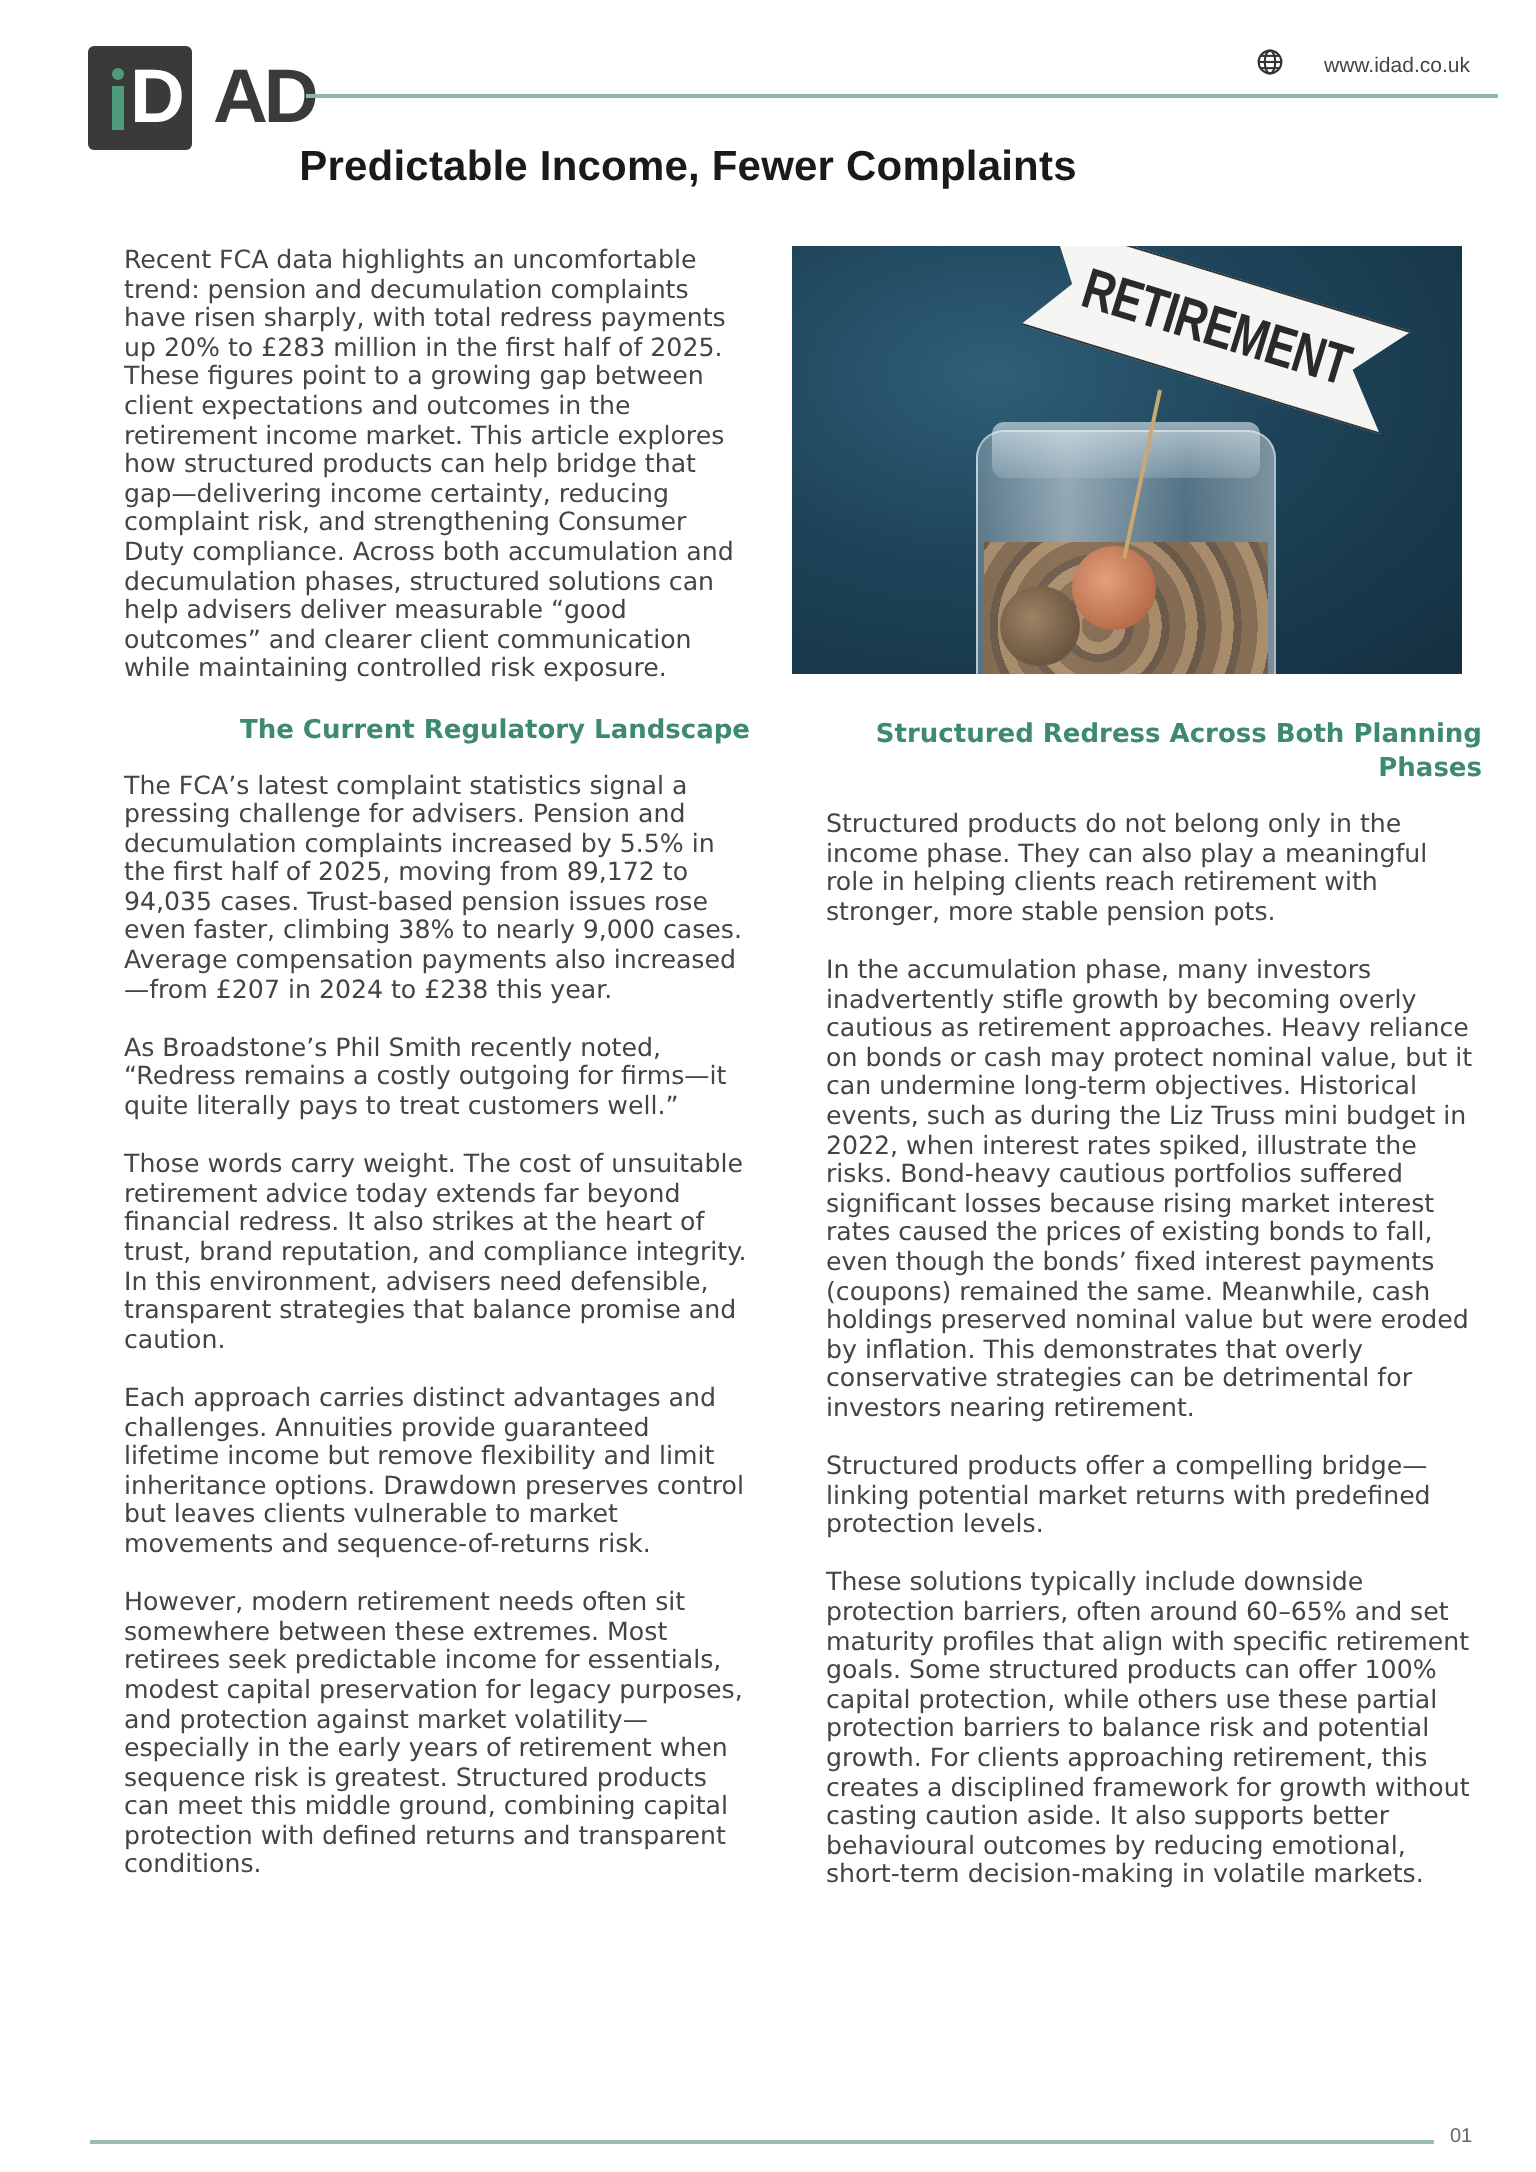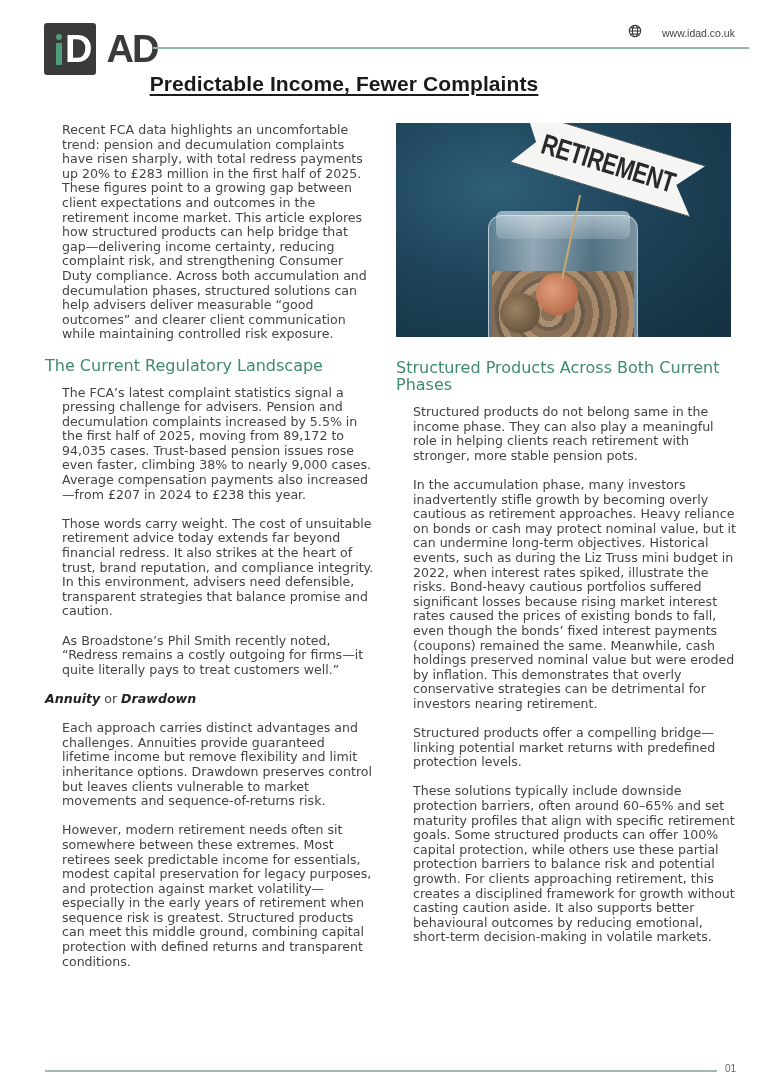--- a/index.html
+++ b/index.html
@@ -23,31 +23,31 @@
     .logo-rest { color: #3a3a3a; padding-left: 16px; }
 
     .header-rule { position: absolute; left: 153px; top: 47px; width: 596px; height: 2px; background: #8fb7a8; }
     .site { position: absolute; left: 628px; top: 23px; display: flex; align-items: center; gap: 20px; }
     .site svg { width: 14px; height: 14px; }
     .site-url { font-family: "Liberation Sans", sans-serif; font-size: 10.5px; color: #444; }
 
     .title {
       position: absolute; left: 0; width: 688px; top: 72px; text-align: center;
       font-family: "Liberation Sans", sans-serif; font-weight: bold; font-size: 21px;
-      color: #1a1a1a; text-decoration: underline; text-underline-offset: 3px; text-decoration-thickness: 2px;
+      color: #1a1a1a; text-underline-offset: 3px; text-decoration-thickness: 2px;
       letter-spacing: 0.1px;
     }
 
     .col { position: absolute; font-size: 12.6px; line-height: 14.6px; color: #444; }
     .col-left { left: 45px; top: 123px; width: 330px; }
     .col-right { left: 396px; top: 123px; width: 345px; }
 
     p.body { margin-bottom: 14.6px; white-space: normal; margin-left: 17px; }
     h2.heading {
-      font-size: 16px; font-weight: normal; color: #3e8a6c; line-height: 17px; margin-bottom: 12px;
+      font-size: 13px; font-weight: bold; color: #3e8a6c; line-height: 17px; margin-bottom: 12px; text-align: right;
     }
     .binary { font-weight: normal; margin-bottom: 14.6px; }
     .binary b { font-style: italic; font-weight: bold; color: #222; }
 
     .photo {
       width: 335px; height: 214px; margin-bottom: 22px; position: relative; overflow: hidden;
       background: radial-gradient(ellipse at 30% 30%, #2f5f78 0%, #1e4358 45%, #143040 100%);
     }
     .photo .jar {
       position: absolute; left: 92px; top: 92px; width: 150px; height: 130px;
@@ -100,44 +100,41 @@
   <span class="site-url">www.idad.co.uk</span>
 </div>
 
 <h1 class="title">Predictable Income, Fewer Complaints</h1>
 
 <div class="col col-left">
   <p class="body">Recent FCA data highlights an uncomfortable trend: pension and decumulation complaints have risen sharply, with total redress payments up 20% to £283 million in the first half of 2025. These figures point to a growing gap between client expectations and outcomes in the retirement income market. This article explores how structured products can help bridge that gap—delivering income certainty, reducing complaint risk, and strengthening Consumer Duty compliance. Across both accumulation and decumulation phases, structured solutions can help advisers deliver measurable “good outcomes” and clearer client communication while maintaining controlled risk exposure.</p>
 
   <h2 class="heading">The Current Regulatory Landscape</h2>
   <p class="body">The FCA’s latest complaint statistics signal a pressing challenge for advisers. Pension and decumulation complaints increased by 5.5% in the first half of 2025, moving from 89,172 to 94,035 cases. Trust-based pension issues rose even faster, climbing 38% to nearly 9,000 cases. Average compensation payments also increased —from £207 in 2024 to £238 this year.</p>
+  <p class="body">As Broadstone’s Phil Smith recently noted, “Redress remains a costly outgoing for firms—it quite literally pays to treat customers well.”</p>
   <p class="body">Those words carry weight. The cost of unsuitable retirement advice today extends far beyond financial redress. It also strikes at the heart of trust, brand reputation, and compliance integrity. In this environment, advisers need defensible, transparent strategies that balance promise and caution.</p>
-  <p class="body">As Broadstone’s Phil Smith recently noted, “Redress remains a costly outgoing for firms—it quite literally pays to treat customers well.”</p>
 
-  <p class="binary">
-    <b>Annuity</b><span> or </span><b>Drawdown</b>
-  </p>
   <p class="body">Each approach carries distinct advantages and challenges. Annuities provide guaranteed lifetime income but remove flexibility and limit inheritance options.  Drawdown preserves control but leaves clients vulnerable to market movements and sequence-of-returns risk.</p>
   <p class="body">However, modern retirement needs often sit somewhere between these extremes. Most retirees seek predictable income for essentials, modest capital preservation for legacy purposes, and protection against market volatility—especially in the early years of retirement when sequence risk is greatest. Structured products can meet this middle ground, combining capital protection with defined returns and transparent conditions.</p>
 </div>
 
 <div class="col col-right">
   <div class="photo">
     <div class="jar"></div>
     <div class="coins"></div>
     <div class="penny2"></div>
     <div class="penny"></div>
     <div class="lid"></div>
     <div class="stick"></div>
     <div class="flag">
         <span>RETIREMENT</span>
       </div>
   </div>
 
-  <h2 class="heading">Structured Products Across Both Current Phases</h2>
-  <p class="body">Structured products do not belong same in the income phase. They can also play a meaningful role in helping clients reach retirement with stronger, more stable pension pots.</p>
+  <h2 class="heading">Structured Redress Across Both Planning Phases</h2>
+  <p class="body">Structured products do not belong only in the income phase. They can also play a meaningful role in helping clients reach retirement with stronger, more stable pension pots.</p>
   <p class="body">In the accumulation phase, many investors inadvertently stifle growth by becoming overly cautious as retirement approaches. Heavy reliance on bonds or cash may protect nominal value, but it can undermine long-term objectives. Historical events, such as during the Liz Truss mini budget in 2022, when interest rates spiked, illustrate the risks. Bond-heavy cautious portfolios suffered significant losses because rising market interest rates caused the prices of existing bonds to fall, even though the bonds’ fixed interest payments (coupons) remained the same. Meanwhile, cash holdings preserved nominal value but were eroded by inflation. This demonstrates that overly conservative strategies can be detrimental for investors nearing retirement.</p>
   <p class="body">Structured products offer a compelling bridge—linking potential market returns with predefined protection levels.</p>
   <p class="body">These solutions typically include downside protection barriers, often around 60–65% and set maturity profiles that align with specific retirement goals. Some structured products can offer 100% capital protection, while others use these partial protection barriers to balance risk and potential growth. For clients approaching retirement, this creates a disciplined framework for growth without casting caution aside. It also supports better behavioural outcomes by reducing emotional, short-term decision-making in volatile markets.</p>
 </div>
 
 <div class="footer-rule"></div>
 <div class="page-num">01</div>
 
 </body></html>

